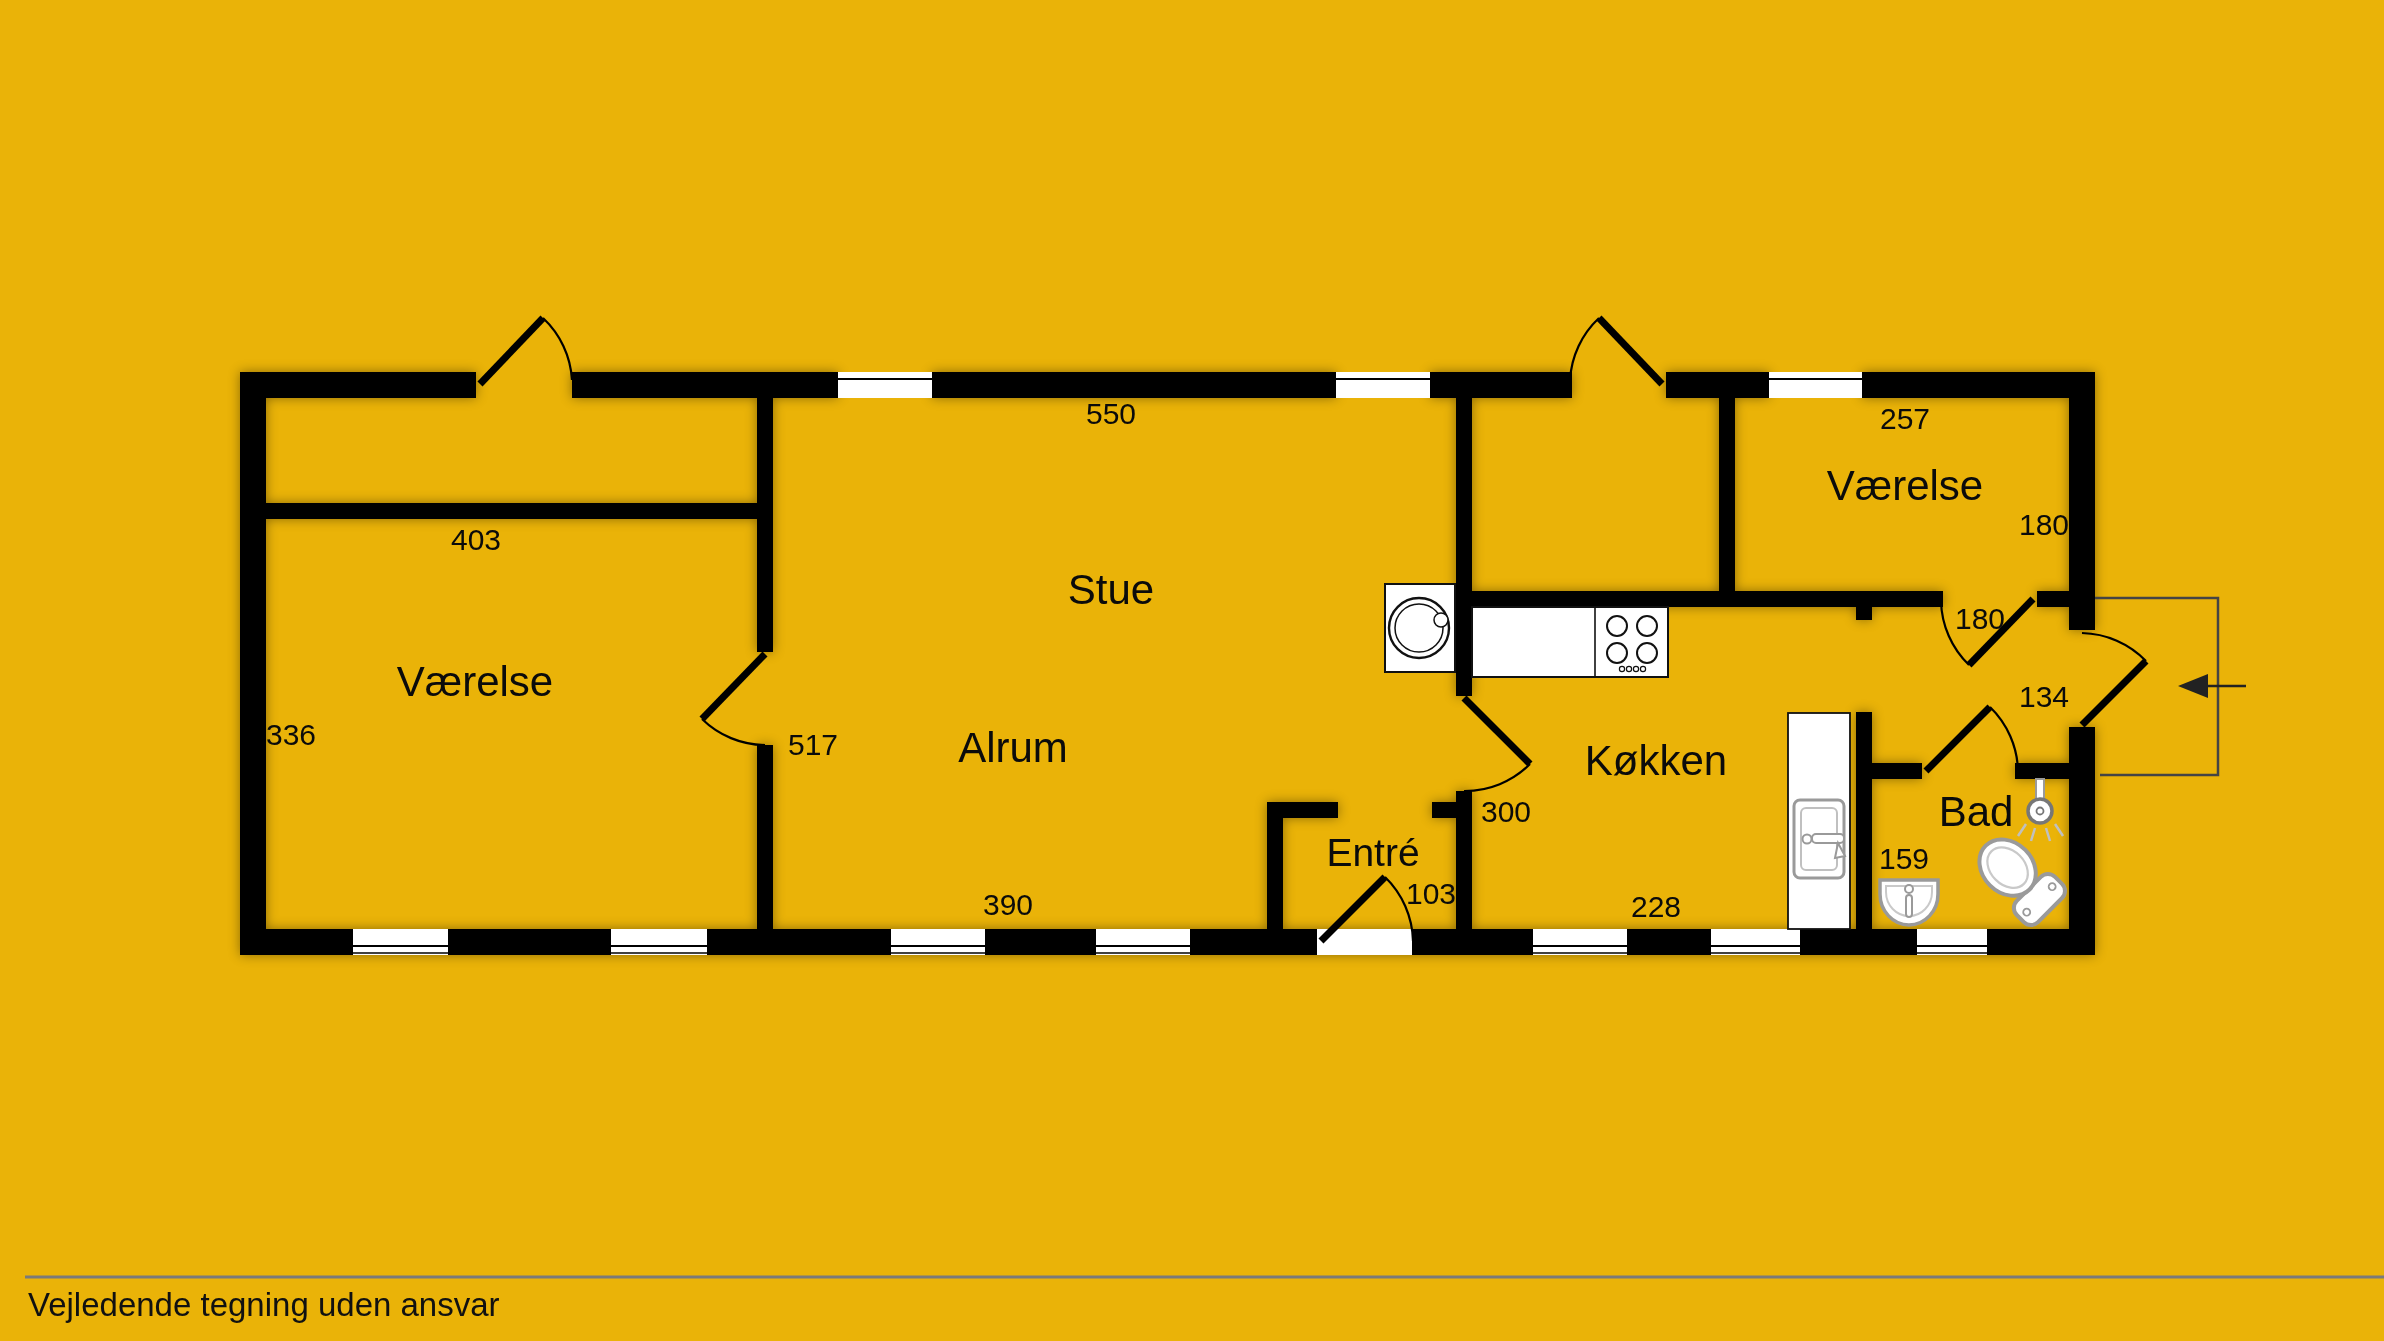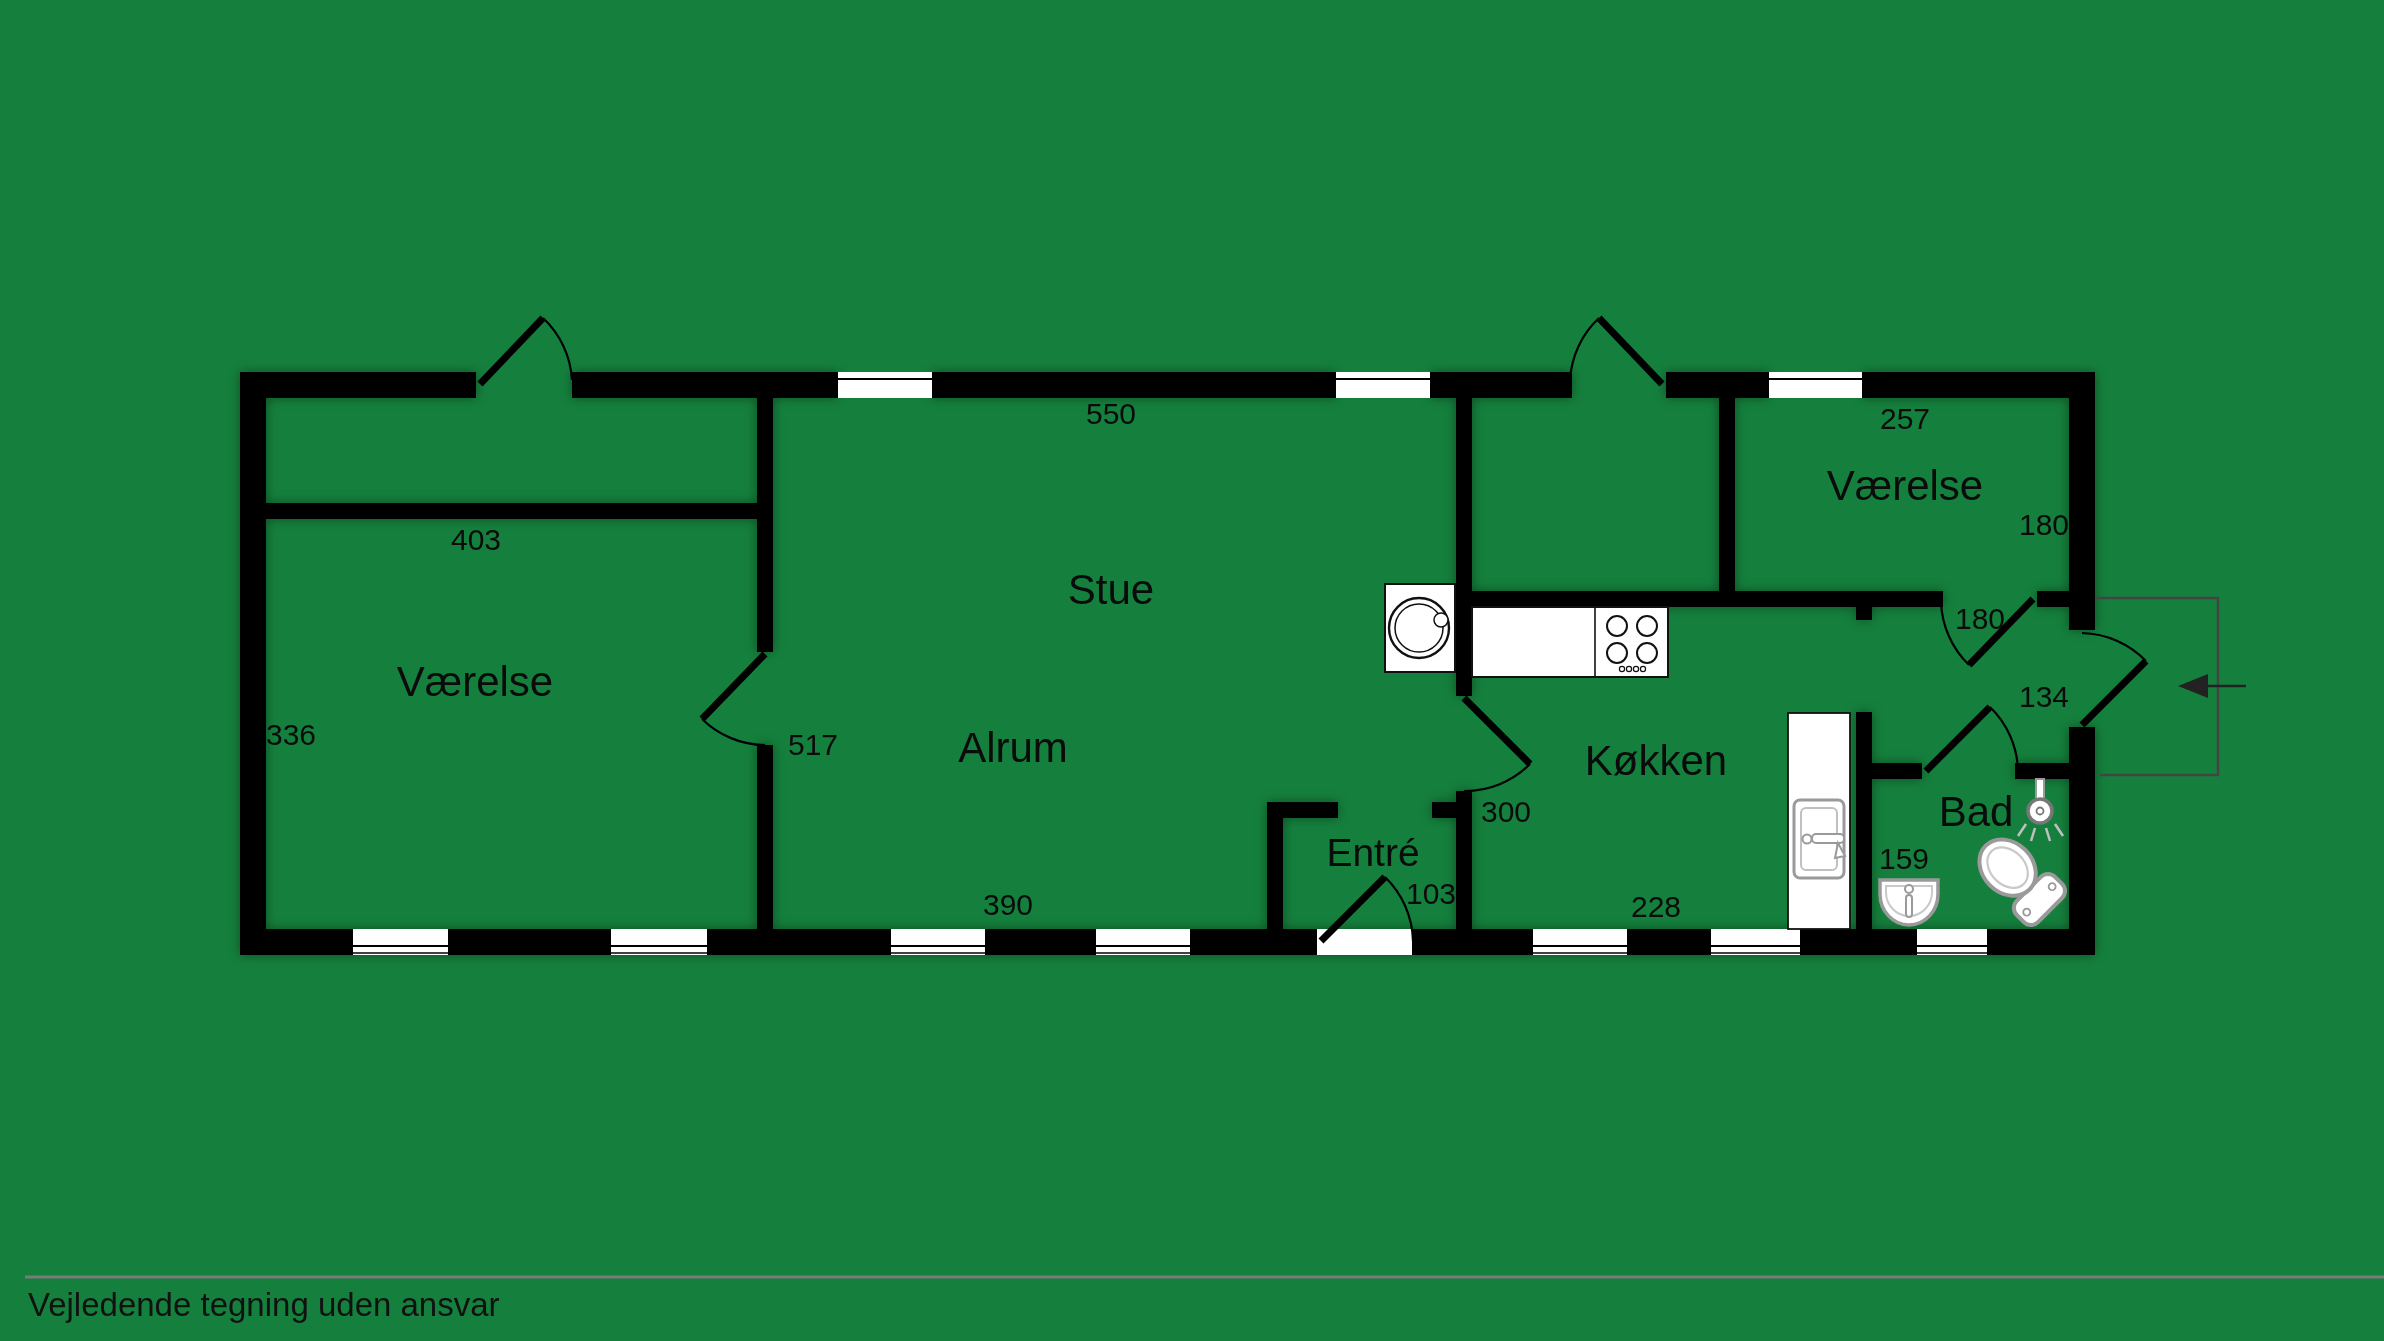--- a/index.html
+++ b/index.html
@@ -1,16 +1,16 @@
 <!DOCTYPE html>
 <html><head>
 <meta charset="utf-8">
 <style>
   html,body{margin:0;padding:0;background:#ffffff;}
-  .page{position:relative;width:2384px;height:1341px;background:#15803d;overflow:hidden;
+  .page{position:relative;width:2384px;height:1341px;background:#eab308;overflow:hidden;
         font-family:"Liberation Sans",sans-serif;}
   svg{display:block}
   .walls{filter:drop-shadow(0 0 6px rgba(0,0,0,0.40));}
   .room-label{font-family:"Liberation Sans",sans-serif;font-size:42px;fill:#0b0b0b;}
   .room-label-sm{font-family:"Liberation Sans",sans-serif;font-size:39px;fill:#0b0b0b;}
   .dim-label{font-family:"Liberation Sans",sans-serif;font-size:30px;fill:#0b0b0b;}
   .footer-text{font-family:"Liberation Sans",sans-serif;font-size:33px;fill:#111;}
   text{user-select:none}
 </style>
 </head>

